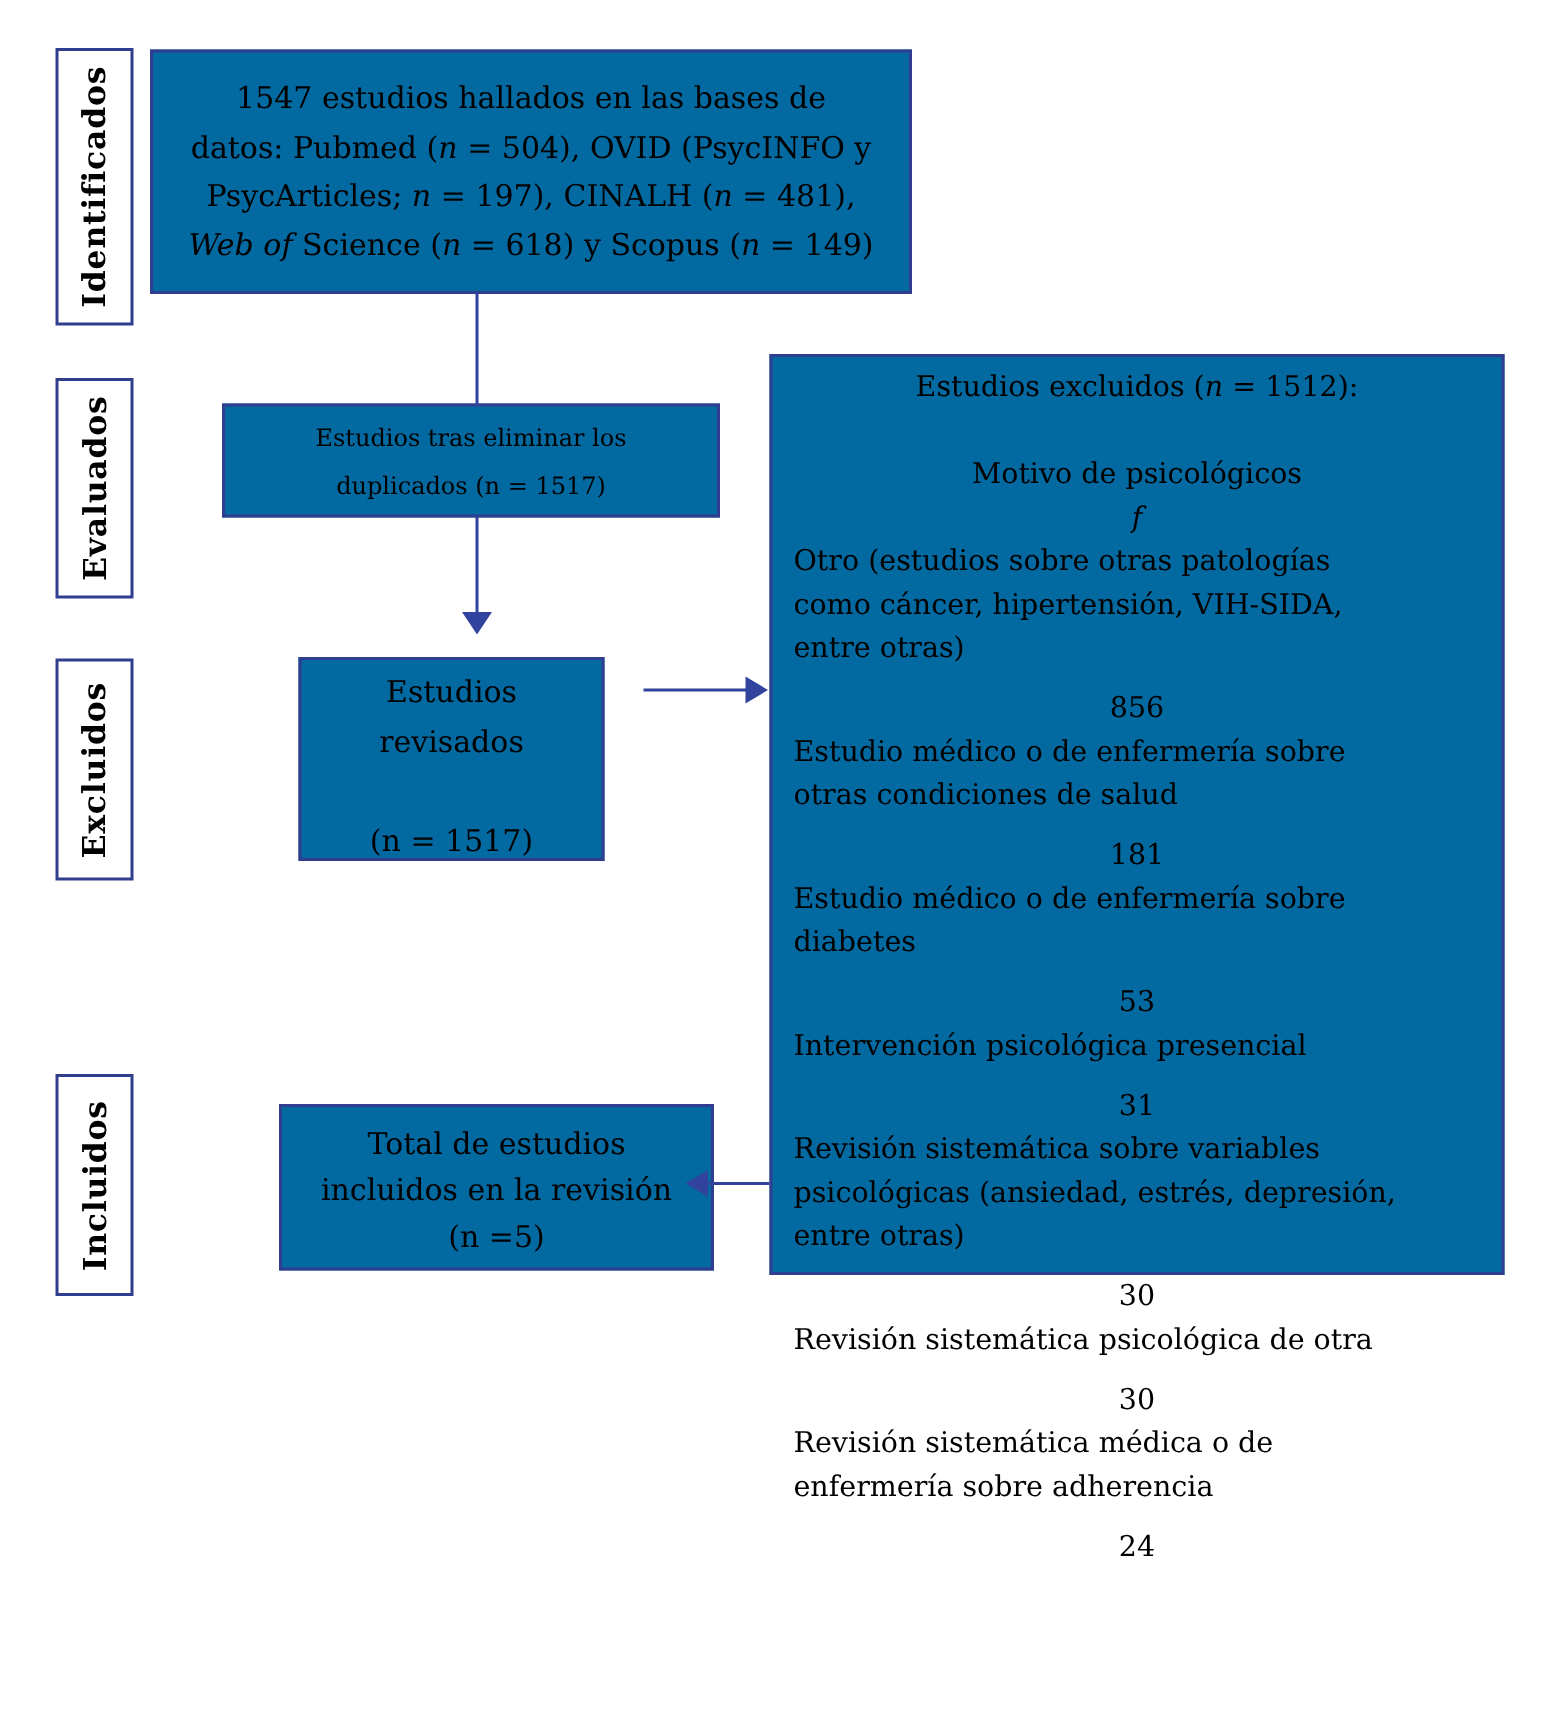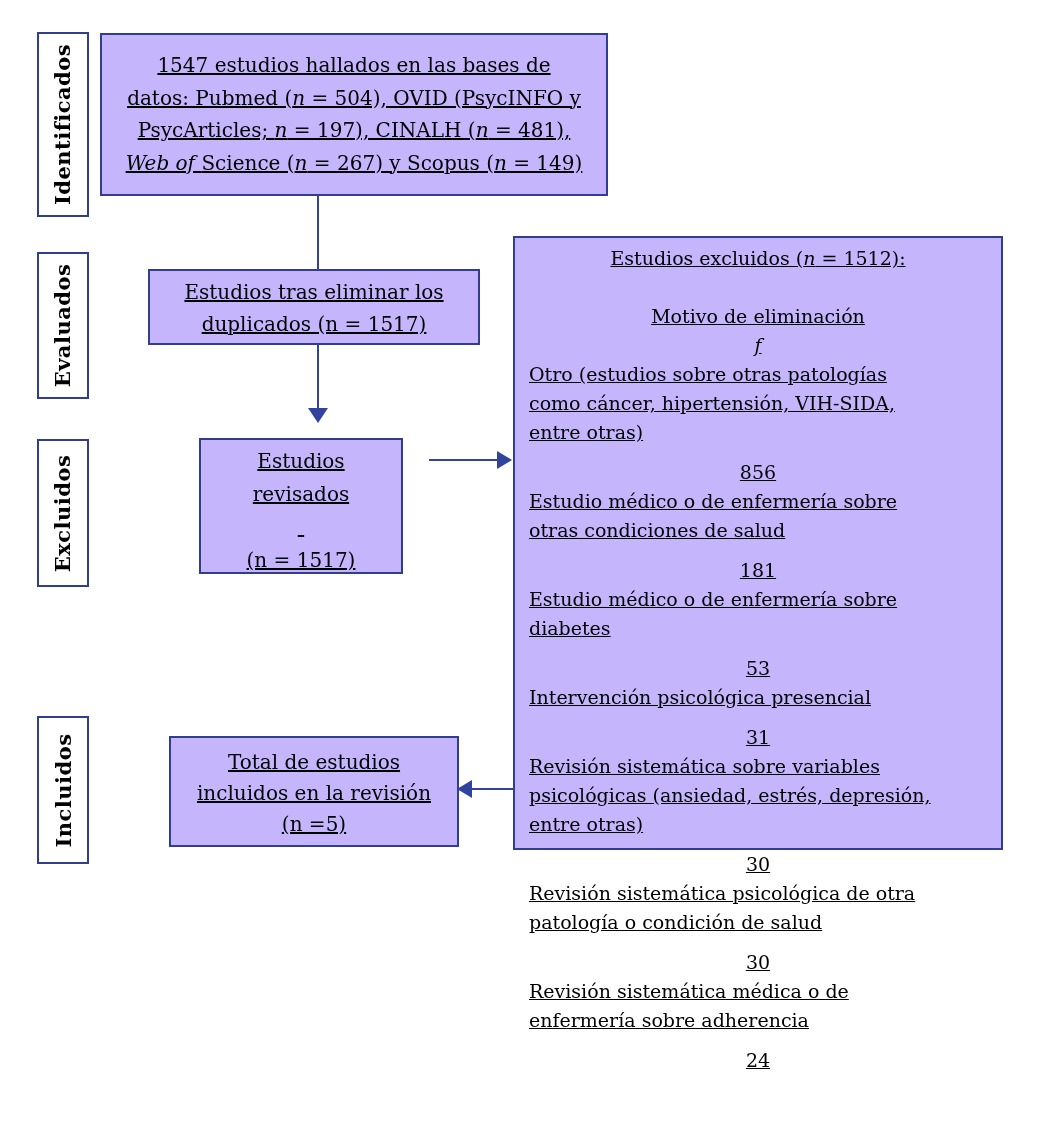--- a/index.html
+++ b/index.html
@@ -13,24 +13,23 @@
     position:relative;
     width:1042px;height:1139px;
     background:var(--bg);
     color:var(--ink);
     font-family:"DejaVu Serif","Liberation Serif",serif;
     overflow:hidden;
   }
   .box{
     position:absolute;
     border:2px solid var(--navy);
-    background:#c4b5fd;
+    background:#0369a1;
     box-sizing:border-box;
     text-align:center;
-    text-decoration:underline;
   }
   .tline{white-space:nowrap;}
   .tline em{font-style:italic;}
 
   
   .label-box{
     position:absolute;
     border:2px solid var(--navy);
     box-sizing:border-box;
     display:flex;align-items:center;justify-content:center;
@@ -43,23 +42,23 @@
     font-size:21px;
     letter-spacing:.5px;
   }
   #label-identificados{left:37px;top:32px;width:52px;height:185px;}
   #label-evaluados{left:37px;top:252px;width:52px;height:147px;}
   #label-excluidos{left:37px;top:439px;width:52px;height:148px;}
   #label-incluidos{left:37px;top:716px;width:52px;height:148px;}
 
   
   #top-box{left:100px;top:33px;width:508px;height:163px;font-size:20px;line-height:32.5px;padding-top:14px;}
-  #dedup-box{left:148px;top:269px;width:332px;height:76px;font-size:20px;line-height:32px;padding-top:5px;}
+  #dedup-box{left:148px;top:269px;width:332px;height:76px;font-size:16px;line-height:32px;padding-top:5px;}
   #reviewed-box{left:199px;top:438px;width:204px;height:136px;font-size:20px;line-height:33px;padding-top:5px;}
-  #included-box{left:169px;top:736px;width:290px;height:111px;font-size:20px;line-height:31px;padding-top:9px;}
+  #included-box{left:186px;top:736px;width:290px;height:111px;font-size:20px;line-height:31px;padding-top:9px;}
   #excluded-box{
     left:513px;top:236px;width:490px;height:614px;
     font-size:19px;line-height:29px;
     padding:6px 14px;text-align:center;
   }
   .exc-subtitle{margin-top:29px;}
   .exc-f{font-style:italic;}
   .reasons{text-align:left;}
   .reason-line{text-align:left;white-space:nowrap;}
   .reason-count{text-align:center;margin-top:11px;}
@@ -101,21 +100,21 @@
     <span class="vtext">Excluidos</span>
   </div>
   <div class="label-box" id="label-incluidos">
     <span class="vtext">Incluidos</span>
   </div>
 
   <div class="box" id="top-box">
       <div class="tline"><span>1547 estudios hallados en las bases de</span></div>
       <div class="tline"><span>datos: Pubmed (</span><em>n</em><span> = 504), OVID (PsycINFO y</span></div>
       <div class="tline"><span>PsycArticles; </span><em>n</em><span> = 197), CINALH (</span><em>n</em><span> = 481),</span></div>
-      <div class="tline"><em>Web of </em><span>Science (</span><em>n</em><span> = 267) y Scopus (</span><em>n</em><span> = 149)</span></div>
+      <div class="tline"><em>Web of </em><span>Science (</span><em>n</em><span> = 618) y Scopus (</span><em>n</em><span> = 149)</span></div>
     </div>
 
   <div class="box" id="dedup-box">
       <div class="tline"><span>Estudios tras eliminar los</span></div>
       <div class="tline"><span>duplicados (n = 1517)</span></div>
     </div>
 
   <div class="box" id="reviewed-box">
       <div class="tline"><span>Estudios</span></div>
       <div class="tline"><span>revisados</span></div>
@@ -126,21 +125,21 @@
   <div class="box" id="included-box">
       <div class="tline"><span>Total de estudios</span></div>
       <div class="tline"><span>incluidos en la revisión</span></div>
       <div class="tline"><span>(n =5)</span></div>
     </div>
 
   <div class="box" id="excluded-box">
     <div class="exc-title">
         <div class="tline"><span>Estudios excluidos (</span><em>n</em><span> = 1512):</span></div>
       </div>
-    <div class="exc-subtitle">Motivo de eliminación</div>
+    <div class="exc-subtitle">Motivo de psicológicos</div>
     <div class="exc-f">f</div>
     <div class="reasons">
         <div class="reason">
           <div class="reason-line">Otro (estudios sobre otras patologías</div>
           <div class="reason-line">como cáncer, hipertensión, VIH-SIDA,</div>
           <div class="reason-line">entre otras)</div>
           <div class="reason-count">856</div>
         </div>
         <div class="reason">
           <div class="reason-line">Estudio médico o de enfermería sobre</div>
@@ -157,21 +156,20 @@
           <div class="reason-count">31</div>
         </div>
         <div class="reason">
           <div class="reason-line">Revisión sistemática sobre variables</div>
           <div class="reason-line">psicológicas (ansiedad, estrés, depresión,</div>
           <div class="reason-line">entre otras)</div>
           <div class="reason-count">30</div>
         </div>
         <div class="reason">
           <div class="reason-line">Revisión sistemática psicológica de otra</div>
-          <div class="reason-line">patología o condición de salud</div>
           <div class="reason-count">30</div>
         </div>
         <div class="reason">
           <div class="reason-line">Revisión sistemática médica o de</div>
           <div class="reason-line">enfermería sobre adherencia</div>
           <div class="reason-count">24</div>
         </div>
       </div>
   </div>
 

